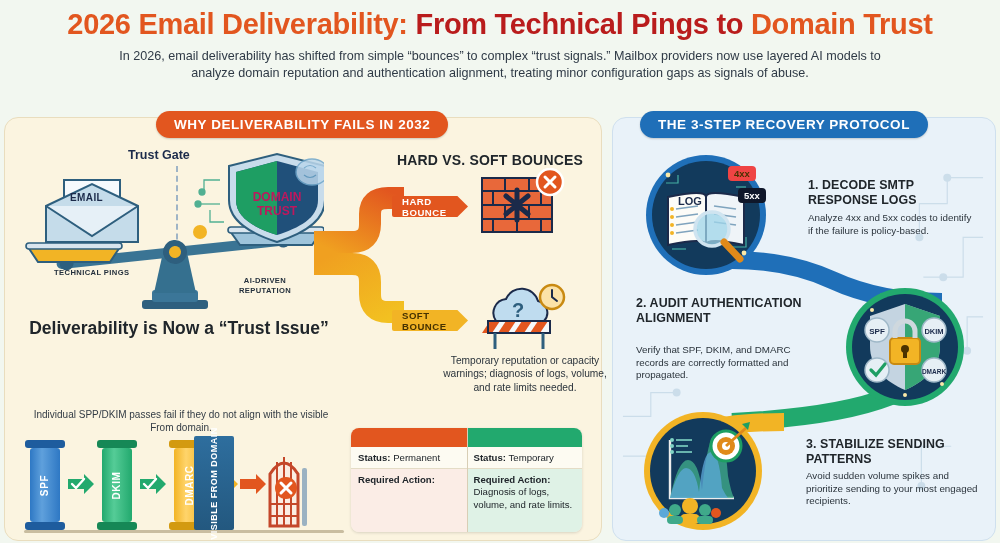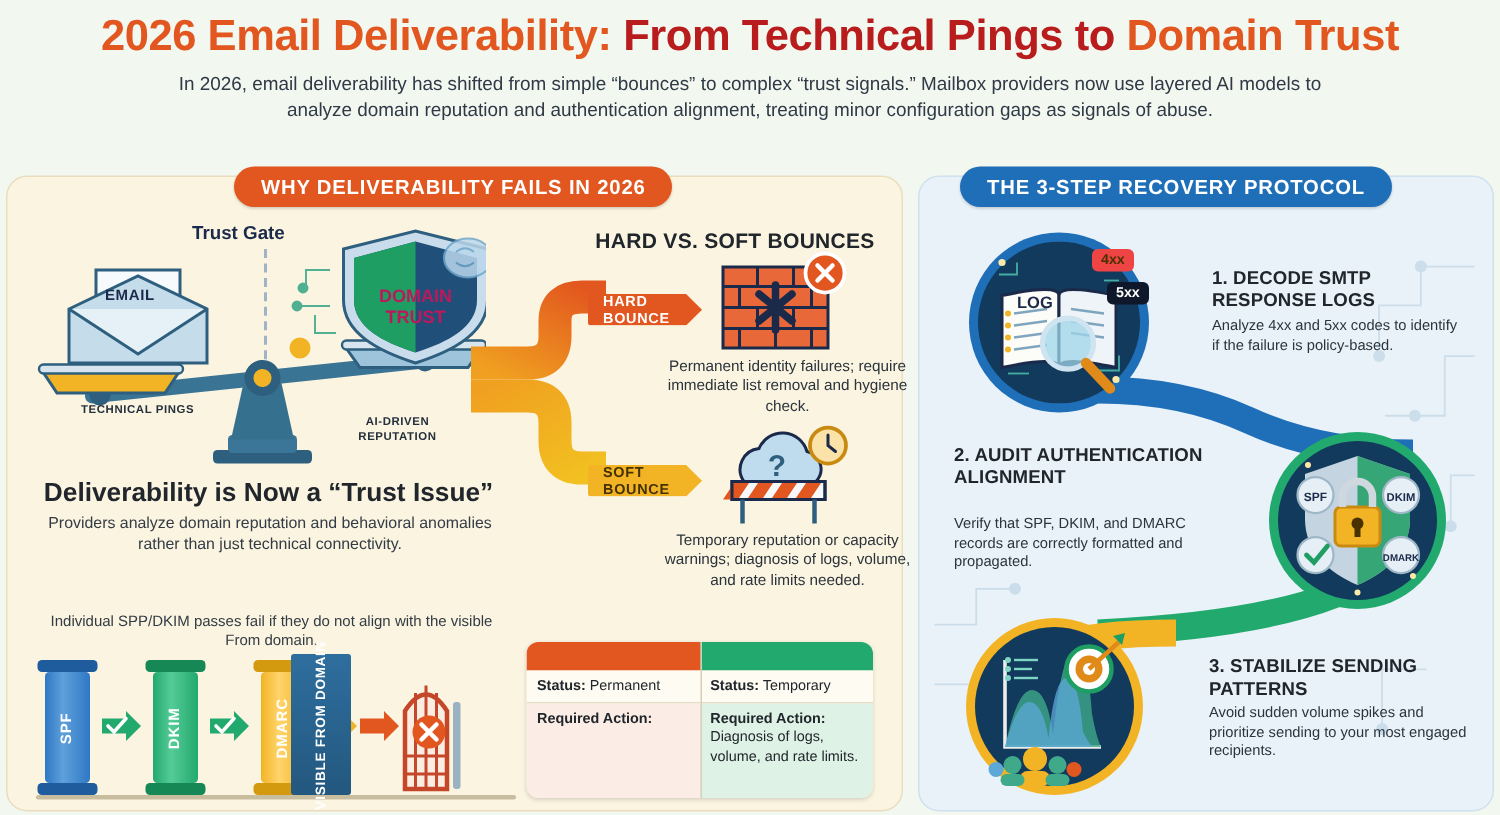--- a/index.html
+++ b/index.html
@@ -167,21 +167,21 @@
 <div class="stage">
 
   <div class="header">
     <div class="title">
       <span class="t-orange">2026 Email Deliverability:</span><span class="t-navy"> From Technical Pings to </span><span class="t-orange">Domain Trust</span>
     </div>
     <div class="subtitle">In 2026, email deliverability has shifted from simple “bounces” to complex “trust signals.” Mailbox providers now use layered AI models to analyze domain reputation and authentication alignment, treating minor configuration gaps as signals of abuse.</div>
   </div>
 
   <div class="panel panel-left"></div>
-  <div class="pill pill-left">WHY DELIVERABILITY FAILS IN 2026</div>
+  <div class="pill pill-left">WHY DELIVERABILITY FAILS IN 2032</div>
 
   <div class="scale-wrap">
     <div class="trust-gate">Trust Gate</div>
     <div class="dash-line"></div>
 
     <svg width="300" height="165" style="position:absolute;left:0;top:0">
 
       <rect x="118" y="152" width="66" height="9" rx="3" fill="#2E5F7E"></rect>
       <rect x="128" y="142" width="46" height="12" rx="3" fill="#3B7698"></rect>
       <path d="M140 100 L162 100 L172 145 L130 145 Z" fill="#35708F"></path>
@@ -238,21 +238,20 @@
     <div class="env-label">EMAIL</div>
     <div style="position:absolute;left:208px;top:42px;width:90px;text-align:center;color:#be185d;font-size:12px;font-weight:bold;line-height:14px;z-index:5;">
       <div>DOMAIN</div>
       <div>TRUST</div>
     </div>
     <div class="cap-left">TECHNICAL PINGS</div>
     <div class="cap-right">AI-DRIVEN REPUTATION</div>
   </div>
 
   <div class="headline">Deliverability is Now a “Trust Issue”</div>
-  <div class="sub-p">Providers analyze domain reputation and behavioral anomalies rather than just technical connectivity.</div>
   <div class="align-sub">Individual SPP/DKIM passes fail if they do not align with the visible From domain.</div>
 
   <div class="pillars">
     <div class="ground"></div>
 
     <div class="pillar" style="left:6px">
       <div class="pcap" style="background:#1E5C9E"></div>
       <div class="pshaft" style="background:linear-gradient(90deg,#2E78C4,#5FA0DC 40%,#2E78C4)"></div>
       <div class="pbase" style="background:#1E5C9E"></div>
       <div class="plabel">
@@ -358,21 +357,20 @@
           <line x1="49" y1="37" x2="49" y2="51"></line>
         <line x1="13" y1="51" x2="13" y2="64"></line>
           <line x1="37" y1="51" x2="37" y2="64"></line>
           <line x1="61" y1="51" x2="61" y2="64"></line>
       </g>
       <path d="M26 28 l22 18 M48 28 l-22 18 M37 22 v30" stroke="#1B2A4A" stroke-width="5" stroke-linecap="round"></path>
       <circle cx="70" cy="14" r="13" fill="#E2561F" stroke="#fff" stroke-width="2.5"></circle>
       <path d="M65 9 l10 10 M75 9 l-10 10" stroke="#fff" stroke-width="3" stroke-linecap="round"></path>
     </svg>
   </div>
-  <div class="bounce-txt" style="left:440px;top:238px;">Permanent identity failures; require immediate list removal and hygiene check.</div>
 
   <div class="bounce-ico" style="left:480px;top:283px;">
     <svg width="86" height="70">
       <path d="M16 38 a14 14 0 0 1 10 -22 a17 17 0 0 1 32 2 a12 12 0 0 1 6 20 Z" fill="#BFDCEF" stroke="#1B2A4A" stroke-width="2"></path>
       <text x="38" y="34" font-family="Liberation Sans, sans-serif" font-size="20" font-weight="bold" fill="#2E5F7E" text-anchor="middle">?</text>
       <rect x="8" y="38" width="62" height="12" fill="#F6F8FA" stroke="#1B2A4A" stroke-width="2"></rect>
       <g fill="#E2561F">
         <path d="M10 38 h10 l-8 12 h-10 Z"></path>
           <path d="M26 38 h10 l-8 12 h-10 Z"></path>
         <path d="M42 38 h10 l-8 12 h-10 Z"></path>

